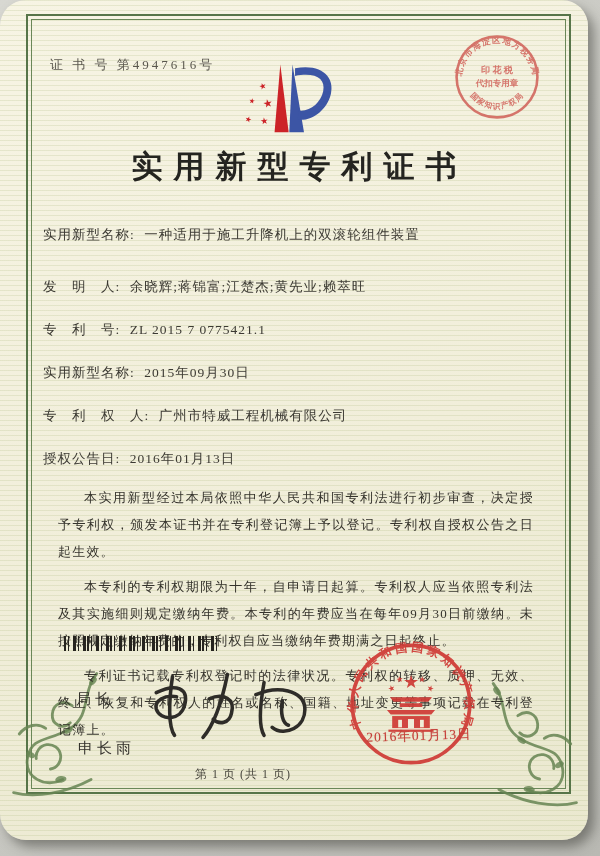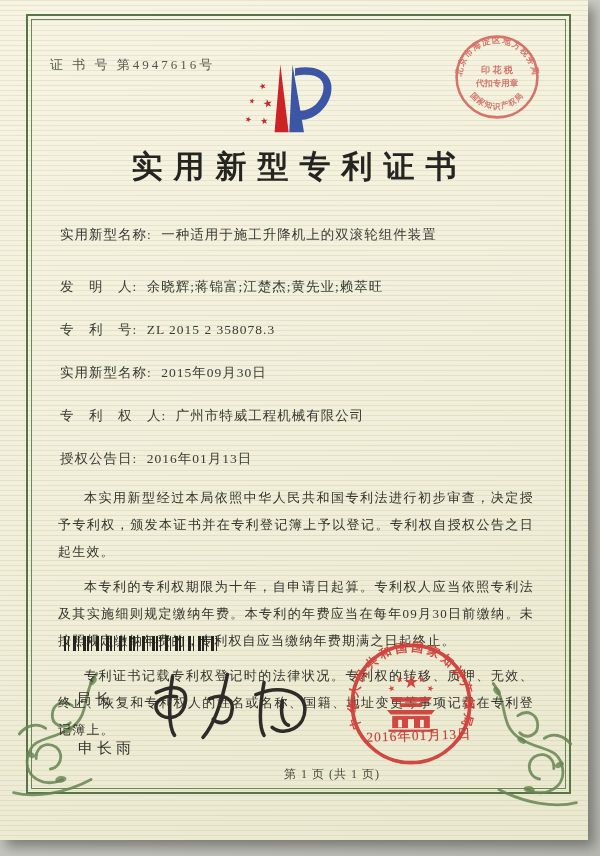--- a/index.html
+++ b/index.html
@@ -7,39 +7,40 @@
     width:600px;height:856px;overflow:hidden;
     background:linear-gradient(135deg,#d8d8d2 0%,#c6c6c0 60%,#b9b9b3 100%);
     font-family:"Liberation Serif","DejaVu Serif",serif;
   }
   .paper{
     position:absolute;left:0;top:0;width:588px;height:840px;
     background:
       repeating-linear-gradient(180deg, rgba(168,184,120,.22) 0 1px, rgba(255,255,255,0) 1px 5px),
       linear-gradient(160deg,#f7f4e4 0%,#f1eeda 55%,#eae8cf 100%);
     box-shadow:6px 7px 12px rgba(55,55,50,.5);
+    border-radius:26px;
   }
   .frame{
     position:absolute;left:26px;top:14px;right:17px;bottom:46px;
     border:2px solid #577549;
   }
   .frame::after{
     content:"";position:absolute;inset:3px;border:1px solid #6a8758;
   }
   .cert-no{
     position:absolute;left:50px;top:56px;
     font-size:13px;letter-spacing:3px;color:#5a574e;
   }
   .logo{position:absolute;left:240px;top:58px;width:96px;height:82px;}
   .tax-stamp{position:absolute;left:453px;top:33px;width:88px;height:88px;opacity:.82;}
   .title{
     position:absolute;left:0;right:0;top:146px;text-align:center;
     font-size:31px;font-weight:700;color:#242420;letter-spacing:11px;padding-left:11px;
   }
-  .fields{position:absolute;left:60px;top:226px;right:40px;}
+  .fields{position:absolute;left:43px;top:226px;right:40px;}
   .field-row{height:20px;margin-bottom:23px;font-size:13.5px;color:#3c3a33;white-space:nowrap;}
   .field-row.first{margin-bottom:32px;}
   .flabel{display:inline-block;letter-spacing:1px;}
   .fvalue{margin-left:6px;letter-spacing:1px;}
   .paras{position:absolute;left:50px;right:46px;top:476px;font-size:13px;color:#35332c;}
   .paras p{margin:8px;text-indent:2em;line-height:27px;text-align:justify;letter-spacing:1.2px;}
   .barcode{
     position:absolute;left:64px;top:636px;width:154px;height:15px;
     background:repeating-linear-gradient(90deg,
       #26241f 0 2px, transparent 2px 4px,
@@ -51,21 +52,21 @@
   .signer-title{position:absolute;left:76px;top:690px;font-size:15px;letter-spacing:4px;color:#33312b;font-family:"Liberation Sans","DejaVu Sans",sans-serif;}
   .signer-name{position:absolute;left:78px;top:739px;font-size:15px;letter-spacing:4px;color:#33312b;font-family:"Liberation Sans","DejaVu Sans",sans-serif;}
   .signature{position:absolute;left:142px;top:664px;width:178px;height:92px;}
   .office-seal{position:absolute;left:347px;top:640px;width:128px;height:128px;opacity:.92;}
   .seal-date{
     position:absolute;left:349px;top:727px;width:140px;text-align:center;
     font-size:13.5px;color:#c5403a;letter-spacing:1px;transform:rotate(-2deg);
     text-shadow:0 0 1px rgba(197,64,58,.4);
   }
   .footer{
-    position:absolute;left:195px;top:766px;width:185px;text-align:right;
+    position:absolute;left:195px;top:766px;width:185px;text-align:left;
     font-size:12px;color:#4a483f;letter-spacing:1px;
   }
   .ornament{position:absolute;width:104px;height:136px;}
   .orn-bl{left:6px;top:666px;}
   .orn-br{right:4px;top:676px;transform:scaleX(-1);}
 </style>
 </head>
 <body>
 
 <div class="paper">
@@ -140,21 +141,21 @@
     <div class="field-row first">
       <span class="flabel">实用新型名称:</span>
       <span class="fvalue">一种适用于施工升降机上的双滚轮组件装置</span>
     </div>
     <div class="field-row">
       <span class="flabel">发　明　人:</span>
       <span class="fvalue">余晓辉;蒋锦富;江楚杰;黄先业;赖萃旺</span>
     </div>
     <div class="field-row">
       <span class="flabel">专　利　号:</span>
-      <span class="fvalue">ZL 2015 2 358078.3</span>
+      <span class="fvalue">ZL 2015 7 0775421.1</span>
     </div>
     <div class="field-row">
       <span class="flabel">实用新型名称:</span>
       <span class="fvalue">2015年09月30日</span>
     </div>
     <div class="field-row">
       <span class="flabel">专　利　权　人:</span>
       <span class="fvalue">广州市特威工程机械有限公司</span>
     </div>
     <div class="field-row">

